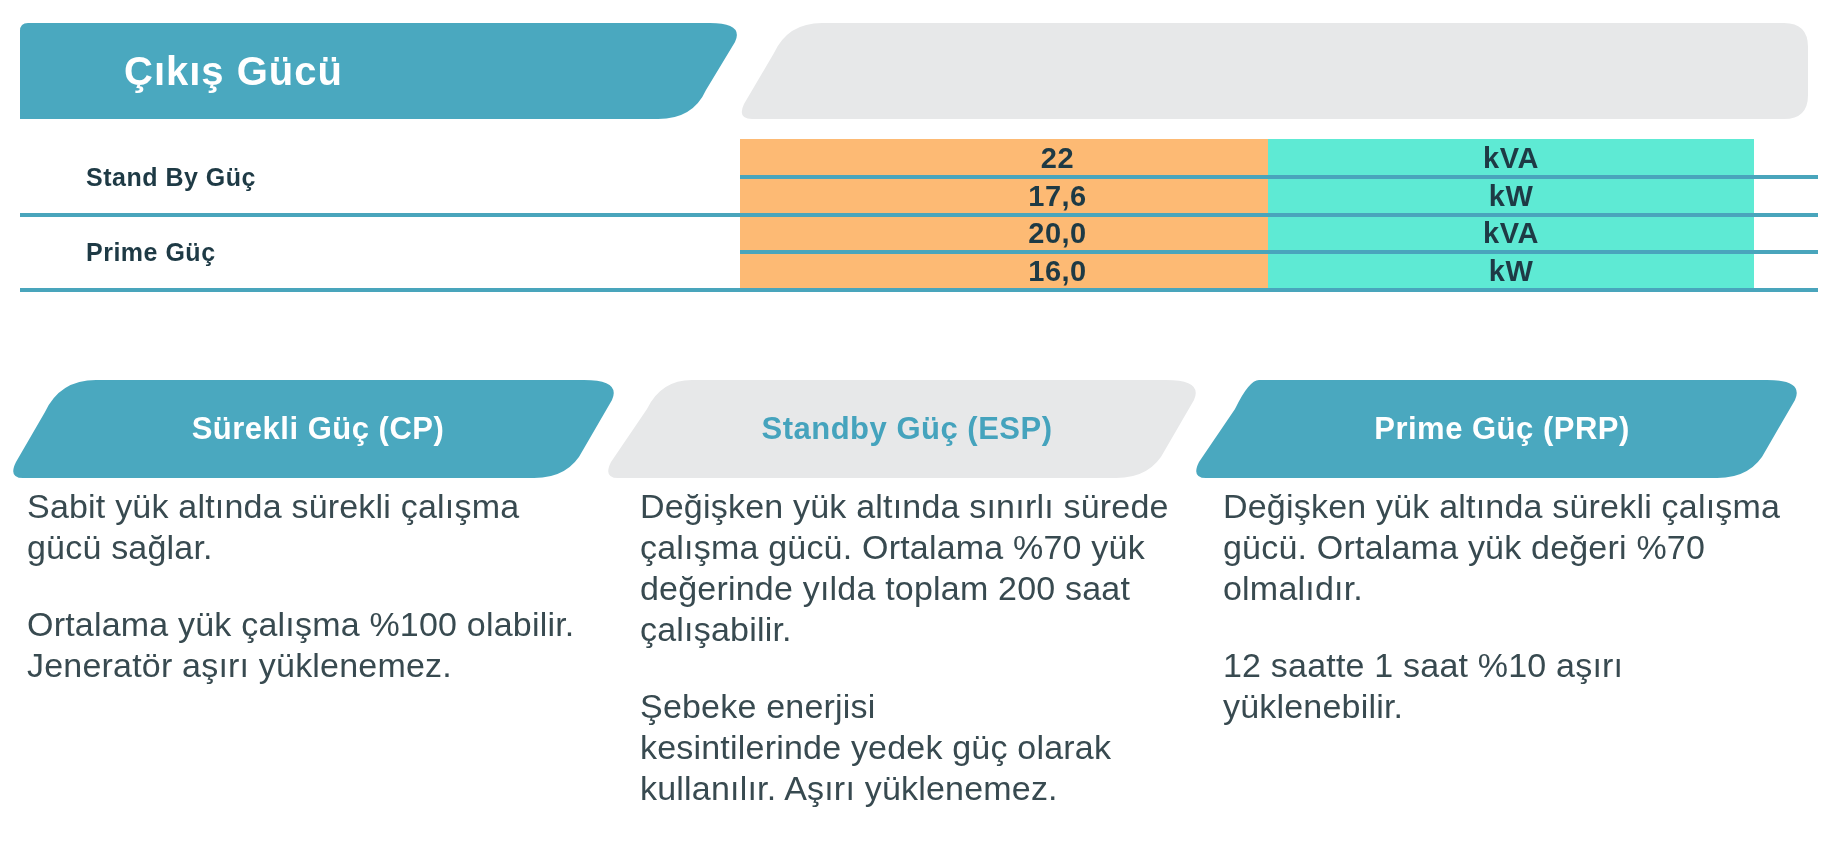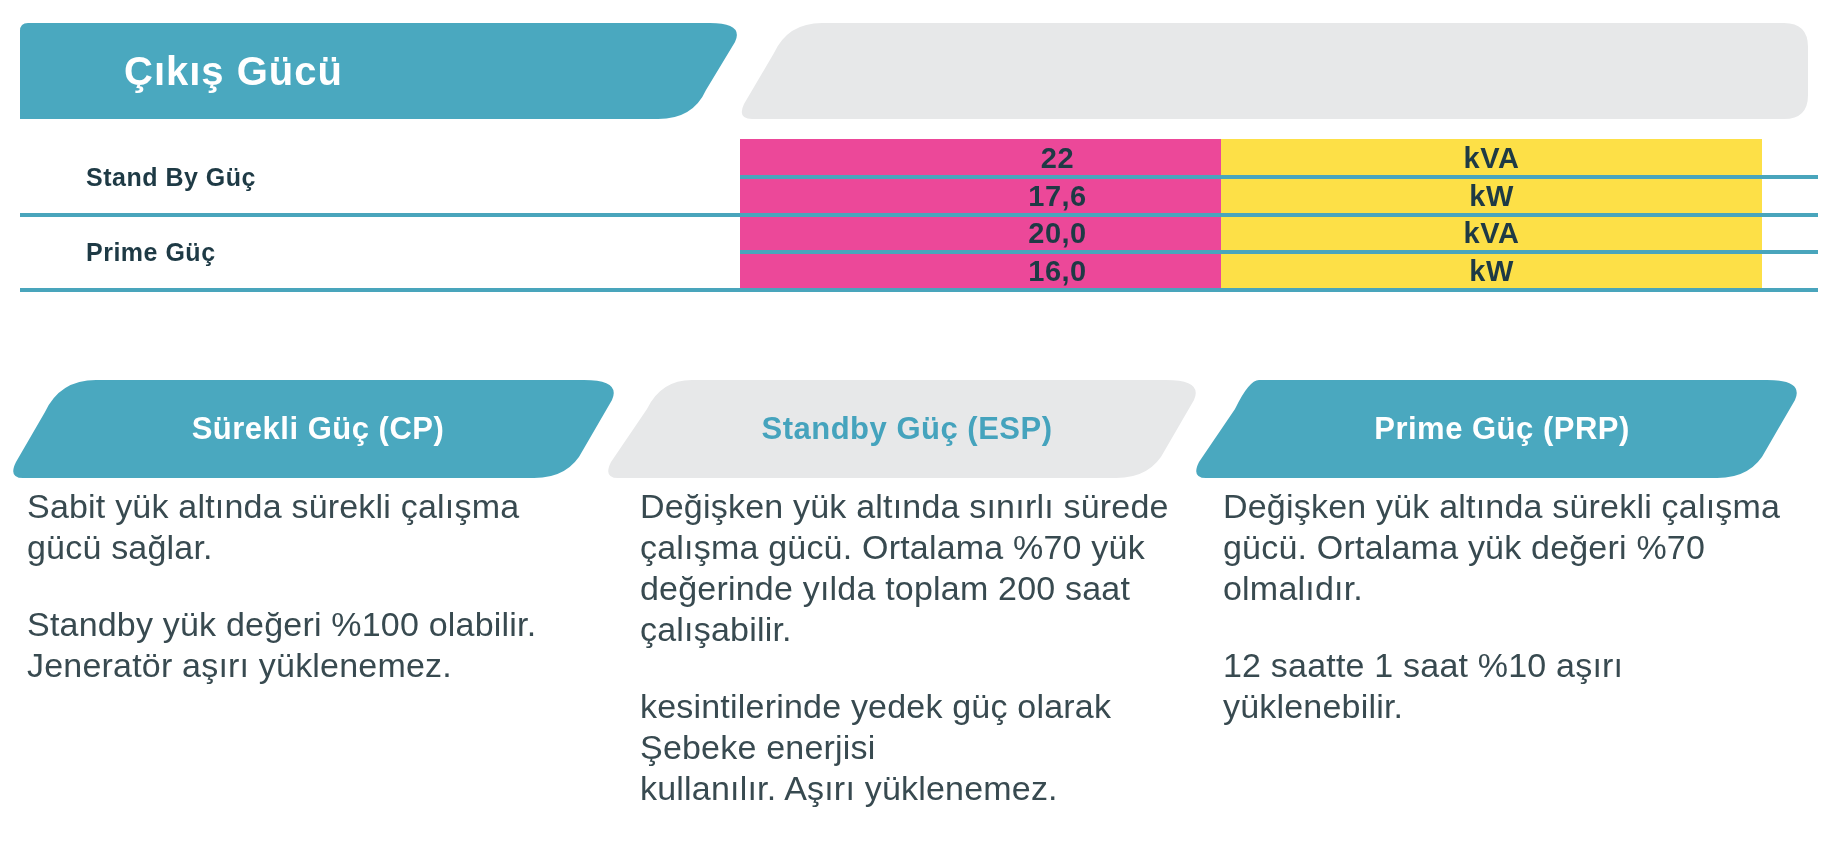--- a/index.html
+++ b/index.html
@@ -21,22 +21,22 @@
 
   .row-label{
     left:86px;width:520px;
     display:flex;align-items:center;
     font-size:25px;font-weight:600;color:#1e3a45;letter-spacing:0.5px;
   }
   .cell{
     display:flex;align-items:center;justify-content:center;
     font-size:29px;font-weight:600;color:#1e3a45;letter-spacing:0.5px;
   }
-  .cell.value{left:740px;width:635px;background:#ec4899;}
-  .cell.unit{left:1221px;width:541px;background:#fde047;}
+  .cell.value{left:740px;width:635px;background:#fdba74;}
+  .cell.unit{left:1268px;width:486px;background:#5eead4;}
   .hline{height:4px;background:#49a5bc;z-index:3;}
 
   .card-title{
     top:380px;height:98px;
     display:flex;align-items:center;justify-content:center;
     font-size:31px;font-weight:600;letter-spacing:0.5px;
   }
   .card-title.on-teal{color:#ffffff;}
   .card-title.on-gray{color:#45a3bd;}
 
@@ -86,35 +86,35 @@
   <div class="abs card-title on-teal" style="left:16px;width:604px;">Sürekli Güç (CP)</div>
   <div class="abs card-title on-gray" style="left:611px;width:592px;">Standby Güç (ESP)</div>
   <div class="abs card-title on-teal" style="left:1199px;width:606px;">Prime Güç (PRP)</div>
 
   <div class="abs desc" style="left:27px;width:575px;">
     <div class="para1">
       <div>Sabit yük altında sürekli çalışma</div>
       <div>gücü sağlar.</div>
     </div>
     <div class="para2">
-      <div>Standby yük değeri %100 olabilir.</div>
+      <div>Ortalama yük çalışma %100 olabilir.</div>
       <div>Jeneratör aşırı yüklenemez.</div>
     </div>
   </div>
 
   <div class="abs desc" style="left:640px;width:560px;">
     <div class="para1">
       <div>Değişken yük altında sınırlı sürede</div>
       <div>çalışma gücü. Ortalama %70 yük</div>
       <div>değerinde yılda toplam 200 saat</div>
       <div>çalışabilir.</div>
     </div>
     <div class="para2">
+      <div>Şebeke enerjisi</div>
       <div>kesintilerinde yedek güç olarak</div>
-      <div>Şebeke enerjisi</div>
       <div>kullanılır. Aşırı yüklenemez.</div>
     </div>
   </div>
 
   <div class="abs desc" style="left:1223px;width:590px;">
     <div class="para1">
       <div>Değişken yük altında sürekli çalışma</div>
       <div>gücü. Ortalama yük değeri %70</div>
       <div>olmalıdır.</div>
     </div>

